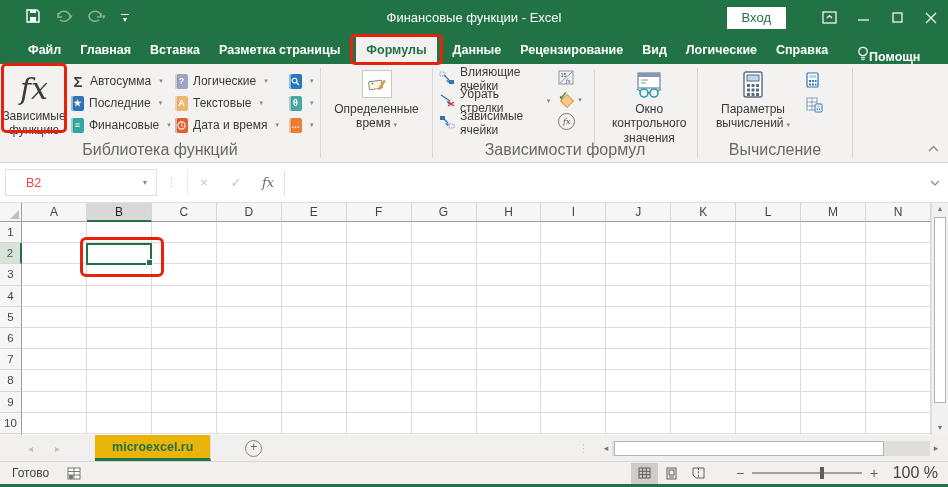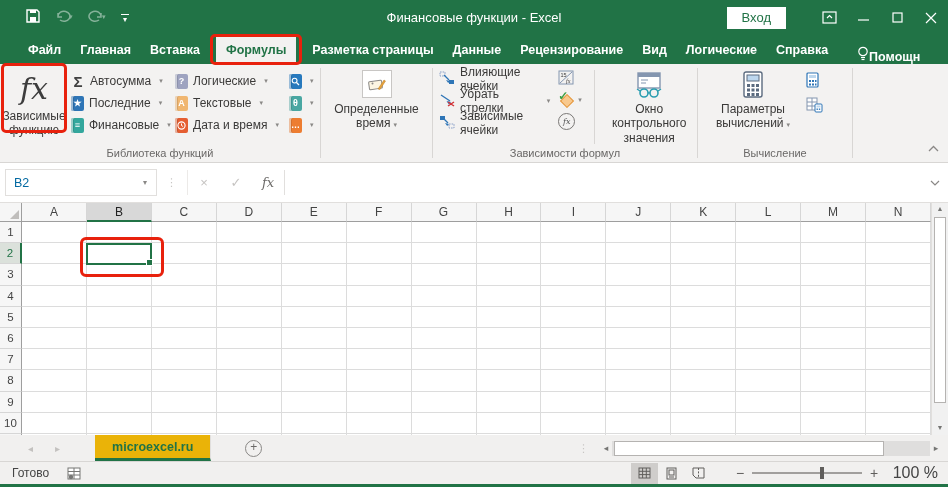--- a/index.html
+++ b/index.html
@@ -31,21 +31,21 @@
 
   
   .anno{position:absolute;border:3px solid var(--red);border-radius:5px;pointer-events:none;z-index:50;}
   .anno-tab{left:-6px;right:-6px;top:-1px;bottom:-1px;}
 
   
   .ribbon{position:absolute;top:64px;left:0;right:0;height:98px;background:#f3f2f1;
           border-bottom:1px solid #d8d6d4;display:flex;color:#3b3a39;}
   .vsep{width:1px;background:#d8d6d4;margin:4px 0;}
   .rgroup{position:relative;display:flex;align-items:flex-start;}
-  .glabel{position:absolute;bottom:3px;left:0;right:0;text-align:center;font-size:11px;color:#6a6867;}
+  .glabel{position:absolute;bottom:3px;left:0;right:0;text-align:center;font-size:16px;color:#6a6867;}
   .bigbtn{display:flex;flex-direction:column;align-items:center;text-align:center;
           font-size:12px;line-height:1.2;padding-top:3px;position:relative;}
   .caret{font-size:7px;color:#8a8886;margin-left:3px;}
   .menustack{display:flex;flex-direction:column;padding-top:6px;gap:4px;}
   .mitem{display:flex;align-items:center;gap:5px;height:18px;font-size:12px;}
   .book{width:13px;height:15px;border-radius:2px;display:inline-flex;align-items:center;justify-content:center;
         color:#fff;font-size:9px;font-weight:bold;flex:0 0 13px;
         box-shadow:inset 2px 0 0 rgba(255,255,255,.55), inset 3px 0 0 rgba(0,0,0,.10);}
   .sigma{font-size:15px;font-weight:bold;color:#404040;width:14px;text-align:center;}
   .fxbig{font-family:"DejaVu Serif",serif;font-style:italic;font-size:30px;color:#3d3d3d;line-height:40px;}
@@ -60,21 +60,21 @@
   .evalfx{width:15px;height:15px;border:1px solid #7a7876;border-radius:50%;display:inline-flex;
           align-items:center;justify-content:center;font-family:"DejaVu Serif",serif;font-style:italic;
           font-size:8px;color:#555;}
   .innersep{width:1px;background:#d8d6d4;margin:6px 6px 18px 6px;align-self:stretch;}
   .collapse{position:absolute;right:9px;bottom:6px;color:#8a8886;}
 
   
   .formulabar{position:absolute;top:163px;left:0;right:0;height:39px;background:#fff;
               border-bottom:2px solid #e1dfdd;display:flex;align-items:center;font-size:12px;color:#444;}
   .namebox{width:150px;height:25px;margin-left:5px;border:1px solid #e1dfdd;display:flex;align-items:center;}
-  .namebox .val{padding-left:8px;flex:1;font-size:12.5px;color:#0369a1;}
+  .namebox .val{padding-left:8px;flex:1;font-size:12.5px;color:#ef4444;margin-left:12px;}
   .namebox .nb-caret{width:22px;text-align:center;color:#8a8886;font-size:8px;}
   .fb-dots{color:#c8c6c4;padding:0 9px;font-size:11px;letter-spacing:1px;}
   .fb-btns{display:flex;align-items:center;height:25px;border-left:1px solid #eceae8;border-right:1px solid #e1dfdd;}
   .fb-btn{width:32px;text-align:center;font-size:13px;color:#c5c3c1;}
   .fb-fx{font-family:"DejaVu Serif",serif;font-style:italic;color:#6d6b69;font-size:13px;}
   .fb-input{flex:1;height:25px;}
   .fb-expand{width:26px;display:flex;justify-content:center;color:#8a8886;}
 
   
   .gridwrap{position:absolute;top:203px;left:0;width:931px;height:232px;background:#fff;overflow:hidden;}
@@ -200,27 +200,27 @@
   <div class="tabrow">
     <div class="tab">
         <span>Файл</span>
       </div>
     <div class="tab">
         <span>Главная</span>
       </div>
     <div class="tab">
         <span>Вставка</span>
       </div>
+    <div class="tab">
+        <span>Разметка страницы</span>
+      </div>
     <div class="tab selected">
       <span>Формулы</span>
       <span class="anno anno-tab"></span>
     </div>
-    <div class="tab">
-        <span>Разметка страницы</span>
-      </div>
     <div class="tab">
         <span>Данные</span>
       </div>
     <div class="tab">
         <span>Рецензирование</span>
       </div>
     <div class="tab">
         <span>Вид</span>
       </div>
     <div class="tab">

